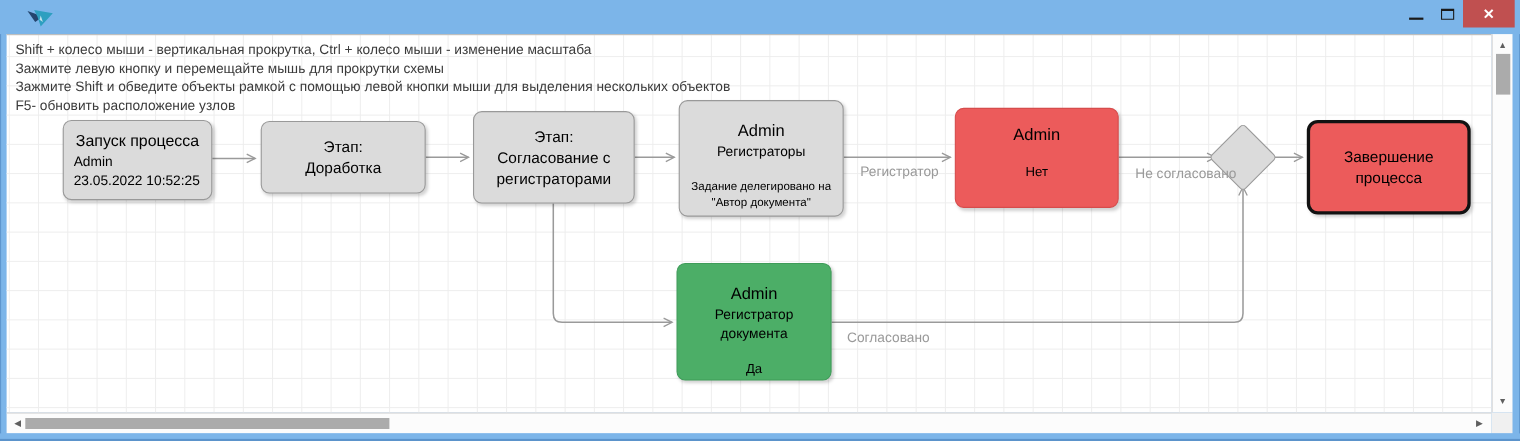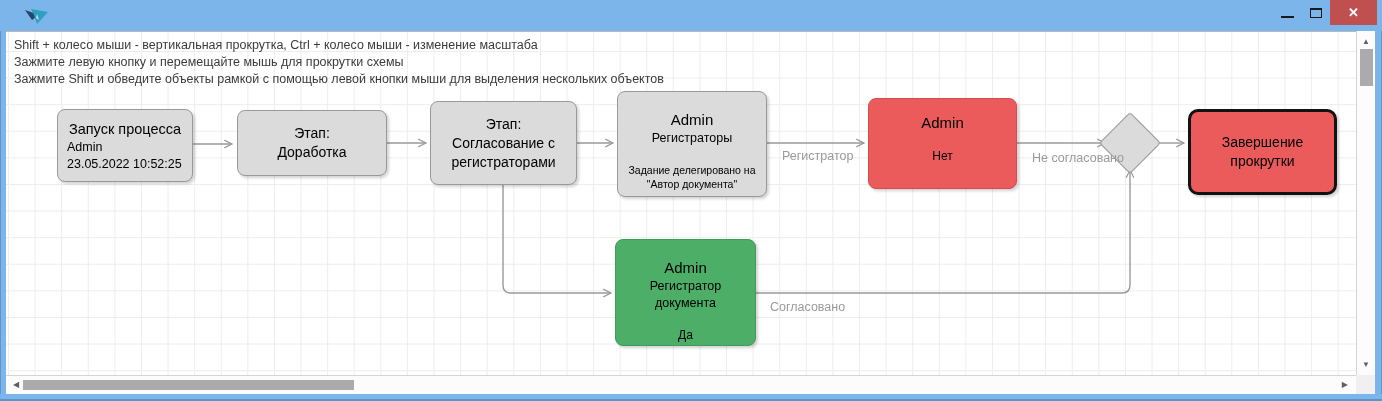--- a/index.html
+++ b/index.html
@@ -96,20 +96,21 @@
       <span>✕</span>
     </div>
   </div>
 
   <div id="canvas">
 
     <div id="instructions">
       <div>Shift + колесо мыши - вертикальная прокрутка, Ctrl + колесо мыши - изменение масштаба</div>
       <div>Зажмите левую кнопку и перемещайте мышь для прокрутки схемы</div>
       <div>Зажмите Shift и обведите объекты рамкой с помощью левой кнопки мыши для выделения нескольких объектов</div>
+      <div>F5- обновить расположение узлов</div>
     </div>
 
     <svg id="edges">
       <defs>
         <marker id="arrow" markerWidth="12" markerHeight="12" refX="0" refY="0" orient="auto" markerUnits="userSpaceOnUse" viewBox="-12 -6 14 12">
           <path d="M-9,-4.5 L0,0 L-9,4.5" fill="none" stroke="#9A9A9A" stroke-width="1.4"></path>
         </marker>
       </defs>
       <g stroke="#9A9A9A" stroke-width="1.4" fill="none">
         <path d="M187 112 H226" marker-end="url(#arrow)"></path>
@@ -156,21 +157,21 @@
       <div class="n-user">Admin</div>
       <div class="n-role">Регистратор</div>
       <div class="n-role">документа</div>
       <div class="n-result">Да</div>
     </div>
 
     <div id="gateway"></div>
 
     <div class="node" id="node-end">
       <div>Завершение</div>
-      <div>прокрутки</div>
+      <div>процесса</div>
     </div>
 
     <div class="edge-label" id="label-delegated">Регистратор</div>
     <div class="edge-label" id="label-notapproved">Не согласовано</div>
     <div class="edge-label" id="label-approved">Согласовано</div>
   </div>
 
   <div id="vscroll">
     <div class="scroll-arrow" id="v-up">▲</div>
     <div id="vthumb"></div>

